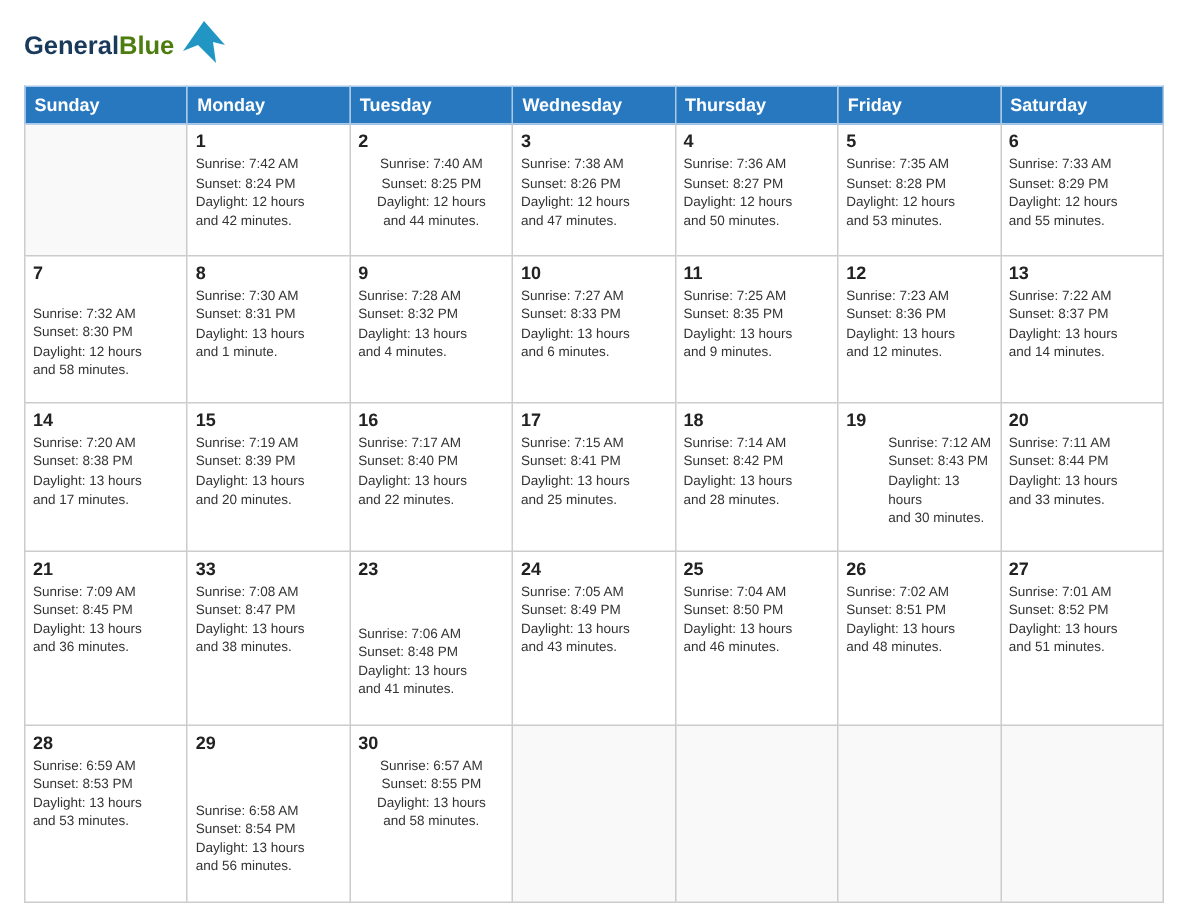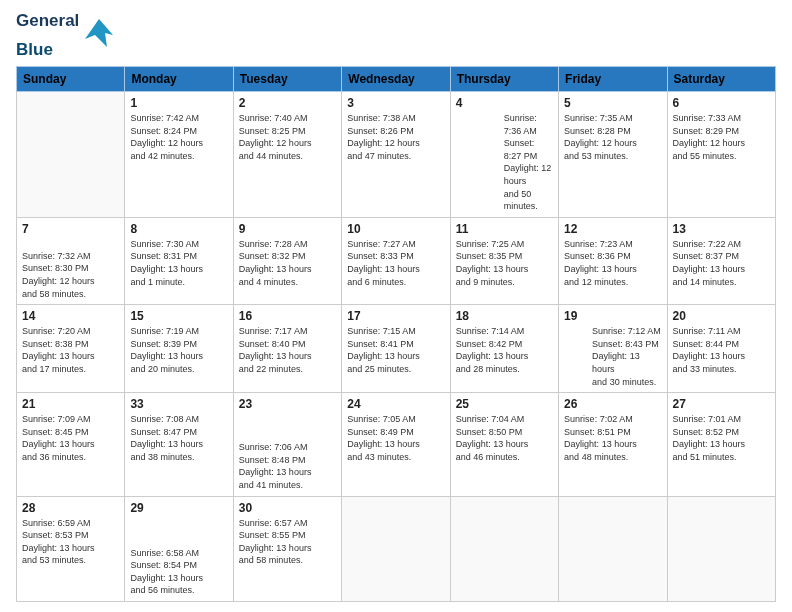--- a/index.html
+++ b/index.html
@@ -42,21 +42,21 @@
       color: #444;
       margin-top: 2px;
     }
     .calendar-table {
       width: 100%;
       border-collapse: collapse;
       flex: 1;
     }
     .calendar-table th {
       background-color: #2878c0;
-      color: #000000;
+      color: #ffffff;
       font-size: 12px;
       font-weight: bold;
       padding: 5px 6px;
       text-align: left;
       border: 1px solid #aac8e8;
     }
     .calendar-table td {
       vertical-align: top;
       border: 1px solid #ccc;
       padding: 4px 5px;
@@ -84,23 +84,23 @@
       background: #f9f9f9;
     }
   </style>
 </head>
 <body>
 
 <div class="page">
   <div class="header">
     <div class="logo">
   <div style="display:flex;align-items:center;gap:2px;">
-    <div style="display:flex;flex-direction:column;align-items:flex-start;line-height:1;gap:12px;">
+    <div style="display:flex;flex-direction:row;align-items:flex-start;line-height:1;">
       <span style="font-size:17px;font-weight:bold;color:#1a3a5c;">General</span>
-      <span style="font-size:17px;font-weight:bold;color:#0c4a6e;">Blue</span>
+      <span style="font-size:17px;font-weight:bold;color:#4d7c0f;">Blue</span>
     </div>
     <div style="margin-left:4px;">
       <svg width="28" height="32" viewBox="0 0 28 32">
         <polygon points="14,2 28,18 20,16 22,30 10,18 0,22" fill="#2196c4"></polygon>
       </svg>
     </div>
   </div>
 </div>
     <div class="title-area">
       <div class="main-title"></div>
@@ -125,35 +125,35 @@
           <td class="empty-cell"></td>
           <td>
             <span class="day-number">1</span>
             <div class="day-info" style="white-space: pre-line;">Sunrise: 7:42 AM
 Sunset: 8:24 PM
 Daylight: 12 hours
 and 42 minutes.</div>
           </td>
           <td>
             <span class="day-number">2</span>
-            <div class="day-info" style="white-space: pre-line;">Sunrise: 7:40 AM
+            <div class="day-info" style="white-space: pre-line; text-align: center;">Sunrise: 7:40 AM
 Sunset: 8:25 PM
 Daylight: 12 hours
 and 44 minutes.</div>
           </td>
           <td>
             <span class="day-number">3</span>
             <div class="day-info" style="white-space: pre-line;">Sunrise: 7:38 AM
 Sunset: 8:26 PM
 Daylight: 12 hours
 and 47 minutes.</div>
           </td>
           <td>
             <span class="day-number">4</span>
-            <div class="day-info" style="white-space: pre-line; margin-left: 48px;">Sunrise: 7:36 AM
+            <div class="day-info" style="white-space: pre-line;">Sunrise: 7:36 AM
 Sunset: 8:27 PM
 Daylight: 12 hours
 and 50 minutes.</div>
           </td>
           <td>
             <span class="day-number">5</span>
             <div class="day-info" style="white-space: pre-line;">Sunrise: 7:35 AM
 Sunset: 8:28 PM
 Daylight: 12 hours
 and 53 minutes.</div>
@@ -329,21 +329,21 @@
           </td>
           <td>
             <span class="day-number">29</span>
             <div class="day-info" style="white-space: pre-line; margin-top: 32px;">Sunrise: 6:58 AM
 Sunset: 8:54 PM
 Daylight: 13 hours
 and 56 minutes.</div>
           </td>
           <td>
             <span class="day-number">30</span>
-            <div class="day-info" style="white-space: pre-line;">Sunrise: 6:57 AM
+            <div class="day-info" style="white-space: pre-line; text-align: center;">Sunrise: 6:57 AM
 Sunset: 8:55 PM
 Daylight: 13 hours
 and 58 minutes.</div>
           </td>
           <td class="empty-cell"></td>
           <td class="empty-cell"></td>
           <td class="empty-cell"></td>
           <td class="empty-cell"></td>
         </tr>
       </tbody>

